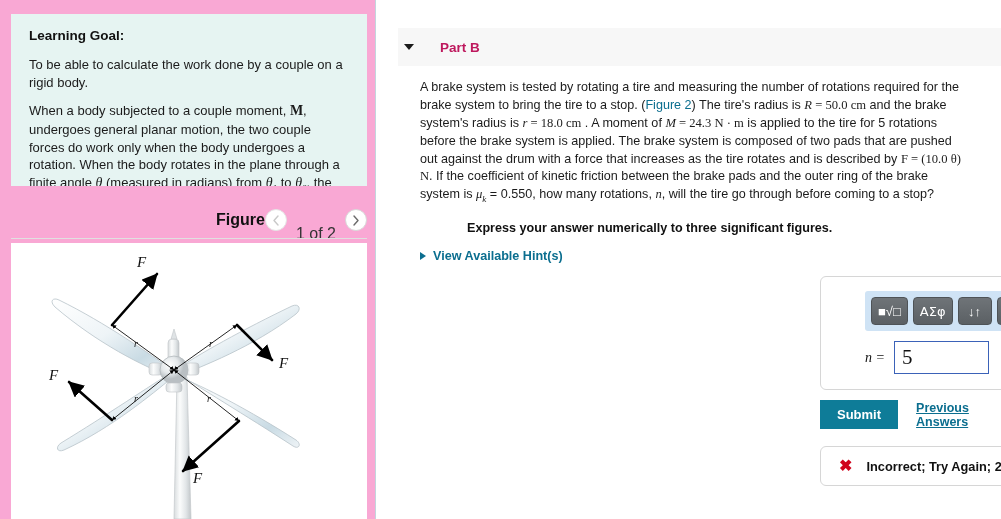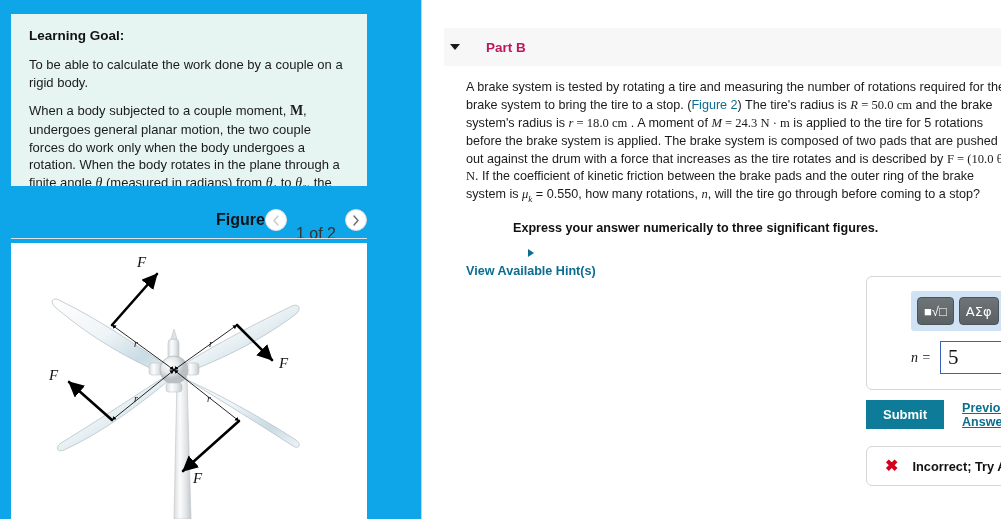--- a/index.html
+++ b/index.html
@@ -8,24 +8,24 @@
     background:#ffffff;
     font-family:"Liberation Sans",sans-serif;
     color:#1b1b1b;
     overflow:hidden;
     position:relative;
   }
   .page{position:absolute;inset:0;display:flex;}
 
   
   .left{
-    width:422px;height:519px;position:relative;
+    width:376px;height:519px;position:relative;
     box-sizing:border-box;
     border-right:1px solid #c3d5dd;
-    background:#0ea5e9;
+    background:#f9a8d4;
     overflow:hidden;
     padding-left:28px;
   }
   .goal-panel{
     position:absolute;left:11px;top:14px;width:356px;height:172px;
     background:#e6f4f2;
     box-sizing:border-box;
     padding:14px 18px 0 18px;
     overflow:hidden;
   }
@@ -91,21 +91,21 @@
   .nmath{font-family:"Liberation Serif",serif;}
   .subk{font-size:9px;}
 
   .instruct{
     position:absolute;left:44px;top:221px;width:560px;
     font-size:12.6px;font-weight:bold;color:#111;padding-left:47px;
   }
   .hints{
     position:absolute;left:44px;top:249px;
     display:flex;align-items:center;gap:7px;
-    font-size:12.6px;font-weight:bold;color:#0b6e8f;flex-direction:column;
+    font-size:12.6px;font-weight:bold;color:#0b6e8f;
   }
   .hint-tri{
     width:0;height:0;border-top:4px solid transparent;border-bottom:4px solid transparent;
     border-left:6px solid #0b6e8f;
   }
 
   .answer-card{
     position:absolute;left:444px;top:276px;width:448px;height:114px;
     border:1px solid #d6d6d6;border-radius:6px;background:#fff;
     box-sizing:border-box;

